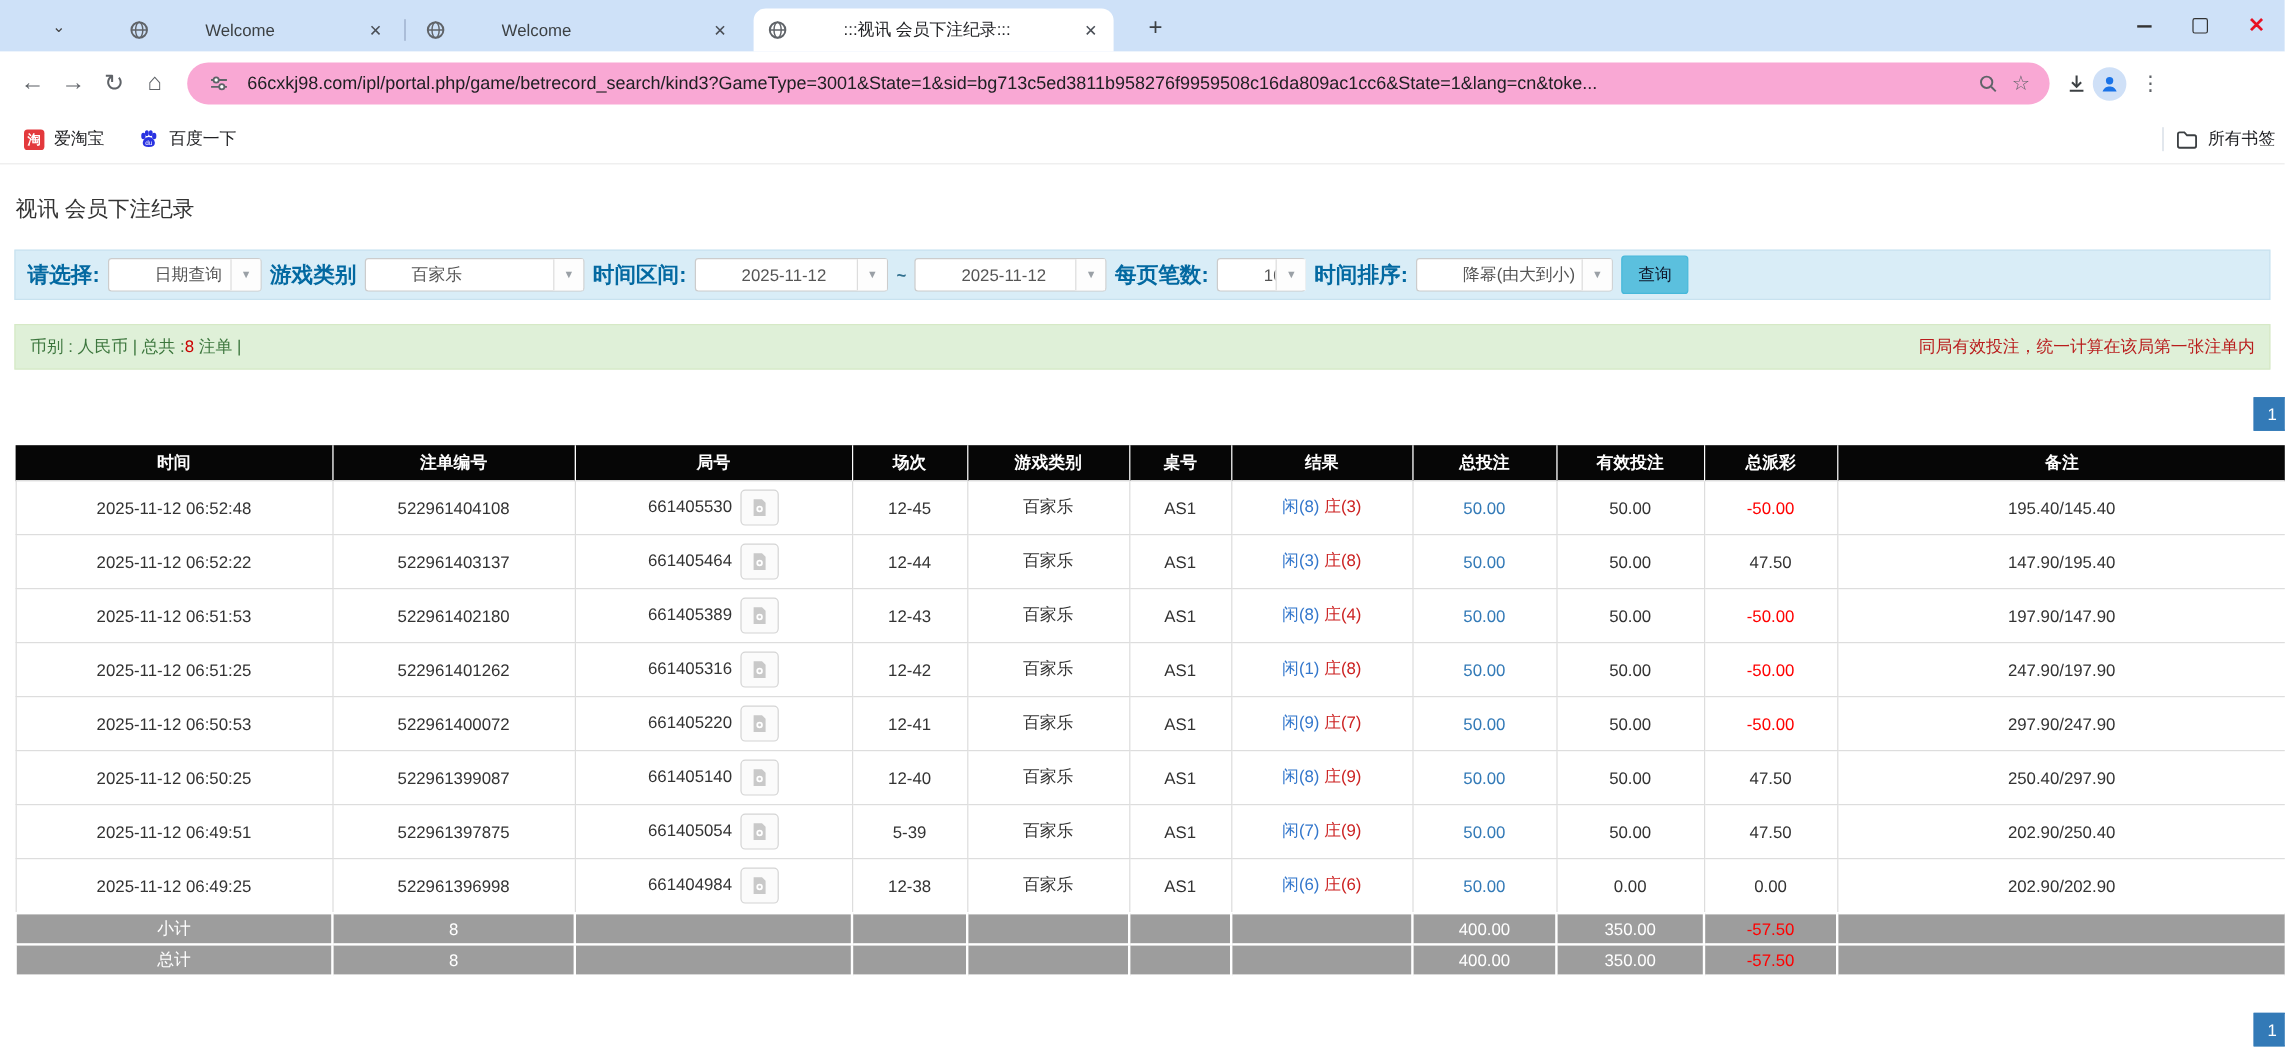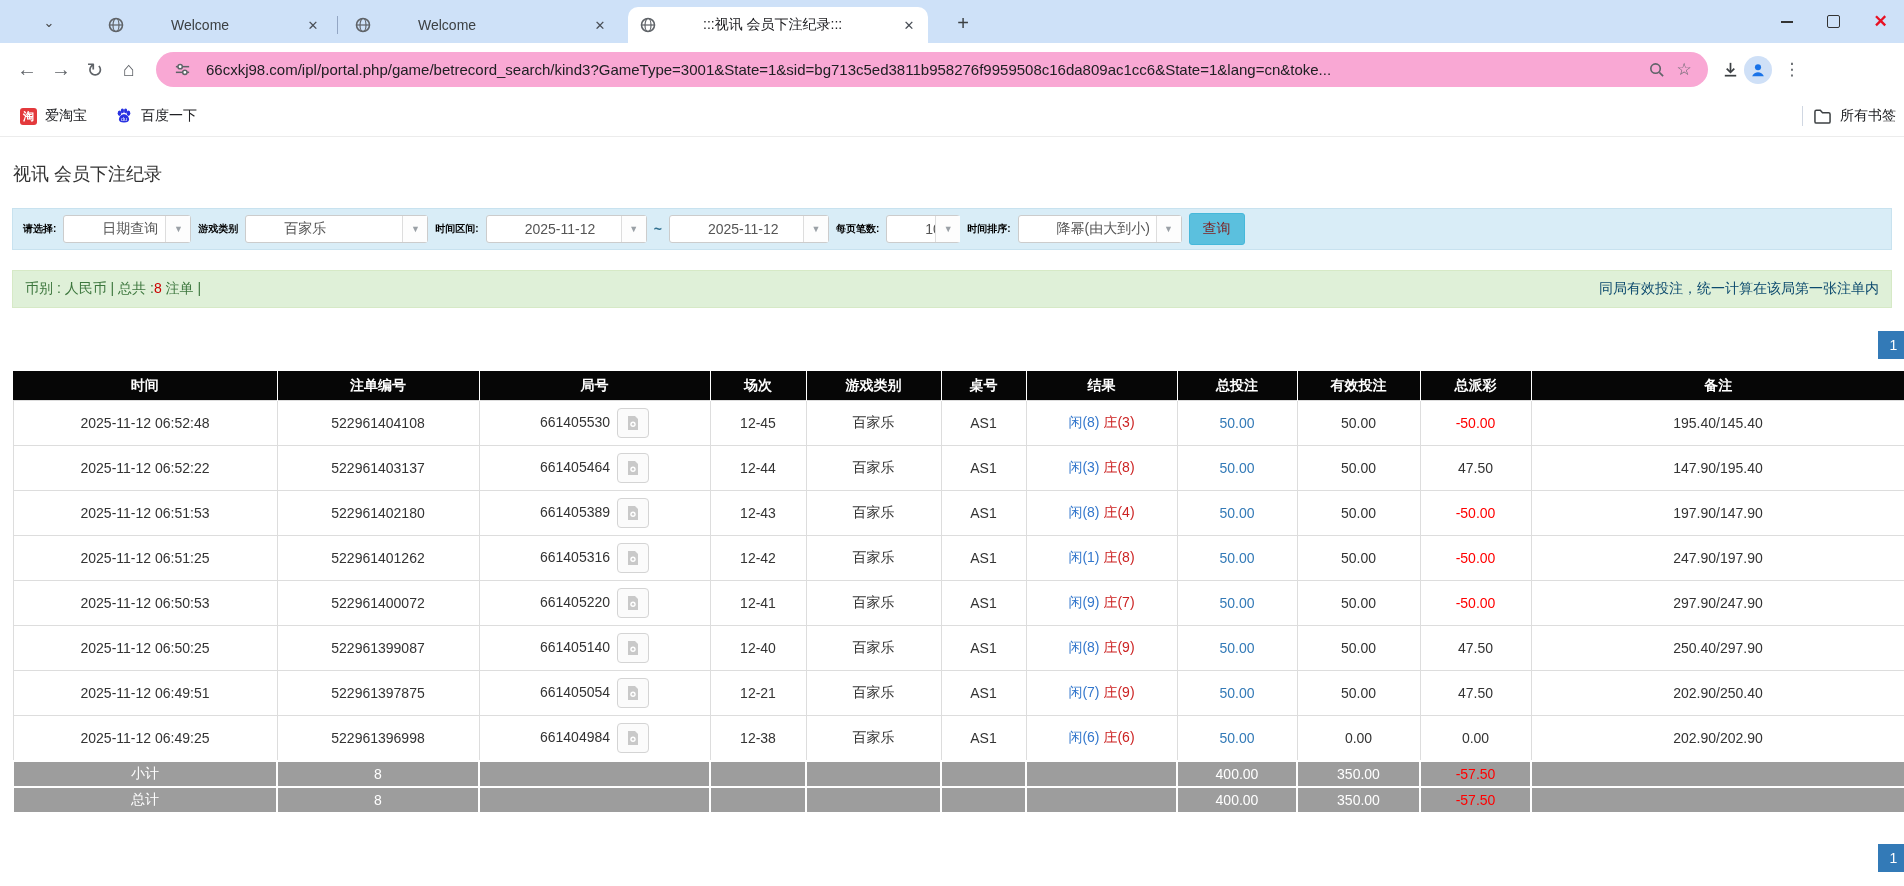--- a/index.html
+++ b/index.html
@@ -51,37 +51,37 @@
   .bm-taobao{width:17px;height:17px;border-radius:3px;background:#e3393c;color:#fff;font-size:11px;
     display:flex;align-items:center;justify-content:center;font-weight:bold;}
   .bm-right{margin-left:auto;display:flex;align-items:center;gap:10px;padding-right:8px;}
   .bm-divider{width:1px;height:20px;background:#d0d7e2;}
   .bm-all{display:flex;align-items:center;gap:8px;font-size:14px;color:#202124;cursor:pointer;white-space:nowrap;}
 
   
   .page-title{position:absolute;left:13px;top:162px;font-size:18px;color:#333;}
   .filterbar{position:absolute;left:12px;right:12px;top:208px;height:42px;background:#d9edf7;
     border:1px solid #c8e2ef;box-sizing:border-box;display:flex;align-items:center;padding:0 10px;gap:7px;}
-  .f-label{font-size:10px;font-weight:bold;color:#000000;white-space:nowrap;}
+  .f-label{font-size:18px;font-weight:bold;color:#0369a1;white-space:nowrap;}
   .f-select{background:#fff;border:1px solid #ccc;border-radius:3px;height:28px;display:flex;
     align-items:stretch;box-sizing:border-box;cursor:pointer;padding-left:28px;}
   .f-select .val{flex:1;display:flex;align-items:center;padding:0 10px;font-size:14px;color:#555;
     white-space:nowrap;overflow:hidden;}
   .f-select .arr{flex:0 0 24px;border-left:1px solid #ddd;display:flex;align-items:center;
     justify-content:center;color:#9aa0a6;font-size:9px;background:#fdfdfd;}
   .f-tilde{color:#31708f;font-weight:bold;font-size:14px;}
   .btn-search{height:32px;padding:0 13px;background:#5bc0de;border:1px solid #46b8da;border-radius:3px;
-    color:#7f1d1d;font-size:14px;cursor:pointer;font-family:inherit;}
+    color:#0f172a;font-size:14px;cursor:pointer;font-family:inherit;}
 
   .infobar{position:absolute;left:12px;right:12px;top:270px;height:38px;background:#dff0d8;
     border:1px solid #d6e9c6;box-sizing:border-box;display:flex;align-items:center;
     justify-content:space-between;padding:0 12px;font-size:14px;}
   .info-left{color:#3c763d;}
   .info-count{color:#cc0000;}
-  .info-right{color:#0c4a6e;}
+  .info-right{color:#b91c1c;}
 
   .pager{position:absolute;right:-5px;width:31px;height:28px;background:#337ab7;border:1px solid #337ab7;
     color:#fff;display:flex;align-items:center;justify-content:center;font-size:14px;cursor:pointer;
     box-sizing:border-box;}
   .pager.top{top:331px;}
   .pager.bottom{top:844px;}
 
   
   .bet-table{position:absolute;left:12px;top:371px;width:1892px;border-collapse:collapse;
     table-layout:fixed;font-size:14px;}
@@ -421,21 +421,21 @@
         <tr>
           <td>2025-11-12 06:49:51</td>
           <td>522961397875</td>
           <td><span>661405054</span><span class="video-btn">
               <svg width="16" height="16" viewBox="0 0 16 16">
                 <path fill="#c9c9c9" d="M3 1h7l3 3v11H3z"></path>
                 <circle cx="8" cy="9.2" r="2.7" fill="#fff"></circle>
                 <circle cx="8" cy="9.2" r="1.2" fill="#c9c9c9"></circle>
               </svg>
             </span></td>
-          <td>12-21</td>
+          <td>5-39</td>
           <td>百家乐</td>
           <td>AS1</td>
           <td><span class="res-p">闲(7)</span> <span class="res-b">庄(9)</span></td>
           <td><span class="link-blue">50.00</span></td>
           <td>50.00</td>
           <td><span class="">47.50</span></td>
           <td>202.90/250.40</td>
         </tr>
         <tr>
           <td>2025-11-12 06:49:25</td>

